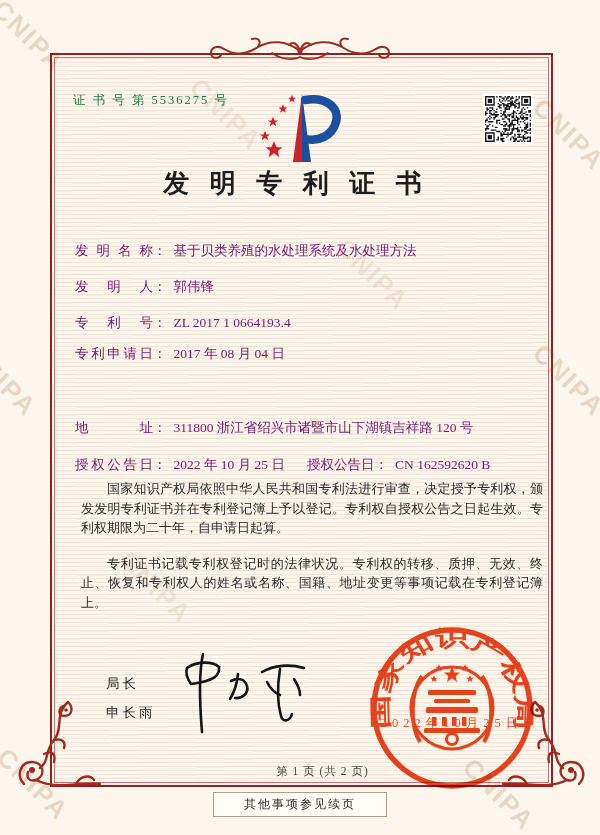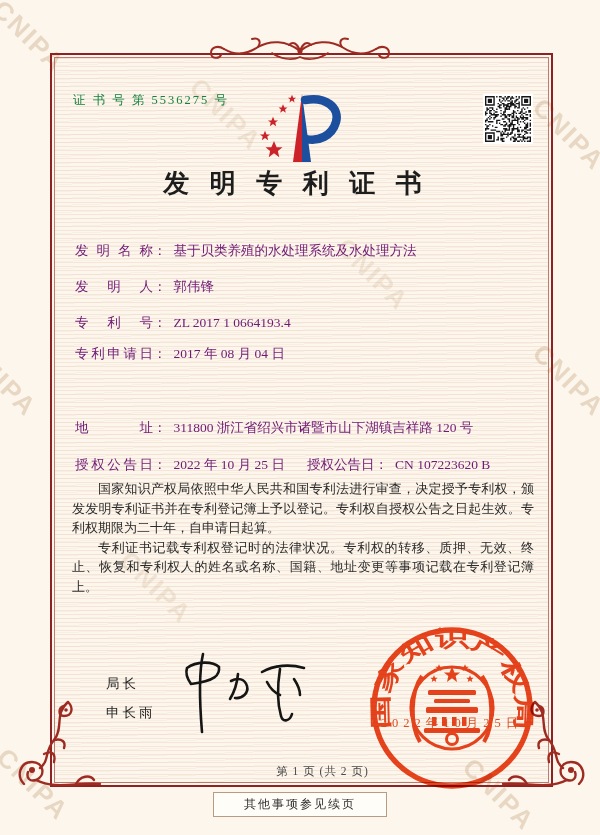--- a/index.html
+++ b/index.html
@@ -22,23 +22,23 @@
   .cert-no{position:absolute;left:73px;top:92px;font-size:12.5px;letter-spacing:2px;color:#15803d;z-index:3;}
   .logo{position:absolute;left:256px;top:92px;z-index:3;}
   .qr{position:absolute;left:483px;top:94px;z-index:3;background:#fff;padding:2px;}
   .title{position:absolute;left:50px;top:166px;width:492px;text-align:center;
          font-size:26px;font-weight:bold;letter-spacing:7px;color:#1d1d1d;z-index:3;}
   .row{position:absolute;left:75px;width:470px;font-size:13.5px;color:#701a75;z-index:3;white-space:nowrap;}
   .lbl{display:inline-block;width:78px;text-align:justify;text-align-last:justify;vertical-align:top;}
   .colon{display:inline-block;}
   .val{margin-left:7px;}
   .grp2{position:absolute;left:232px;top:0;}
-  .paras{position:absolute;left:72px;top:479px;width:462px;z-index:3;}
+  .paras{position:absolute;left:81px;top:479px;width:462px;z-index:3;}
   .paras p{margin:0;font-size:13px;line-height:19.5px;text-indent:2em;color:#2b2b2b;text-align:justify;}
-  .paras p + p{margin-top:0;}
+  .paras p + p{margin-top:16px;}
   .director{position:absolute;left:88px;top:669px;font-size:13.5px;letter-spacing:3px;
             color:#1f1f1f;line-height:29px;z-index:3;font-family:"Liberation Sans","DejaVu Sans",sans-serif;margin-left:18px;}
   .sig{position:absolute;left:168px;top:648px;z-index:4;}
   .seal{position:absolute;left:364px;top:620px;z-index:7;opacity:.93;mix-blend-mode:multiply;}
   .pageno{position:absolute;left:44px;top:764px;width:557px;text-align:center;
           font-size:11.5px;letter-spacing:1px;color:#4a4a4a;z-index:3;}
   .contbox{position:absolute;left:50%;top:792px;transform:translateX(-50%);
            background:#fffdf7;border:1px solid #b79b82;padding:3px 30px;
            font-size:12px;letter-spacing:2px;color:#2f2f2f;z-index:3;white-space:nowrap;}
 </style>
@@ -145,21 +145,21 @@
   </div>
   <div class="row" style="top:345px">
     <span class="lbl">专利申请日</span><span class="colon">：</span><span class="val">2017 年 08 月 04 日</span>
   </div>
   <div class="row" style="top:419px">
     <span class="lbl">地 址</span><span class="colon">：</span><span class="val">311800 浙江省绍兴市诸暨市山下湖镇吉祥路 120 号</span>
   </div>
   <div class="row" style="top:456px">
     <span class="lbl">授权公告日</span><span class="colon">：</span><span class="val">2022 年 10 月 25 日</span>
     <span class="grp2">
-      <span>授权公告日</span><span class="colon">：</span><span class="val">CN 107223620 B</span>
+      <span>授权公告日</span><span class="colon">：</span><span class="val">CN 162592620 B</span>
     </span>
   </div>
 
   <div class="paras">
     <p>国家知识产权局依照中华人民共和国专利法进行审查，决定授予专利权，颁发发明专利证书并在专利登记簿上予以登记。专利权自授权公告之日起生效。专利权期限为二十年，自申请日起算。</p>
     <p>专利证书记载专利权登记时的法律状况。专利权的转移、质押、无效、终止、恢复和专利权人的姓名或名称、国籍、地址变更等事项记载在专利登记簿上。</p>
   </div>
 
   <div class="director">
     <div>局长</div>

